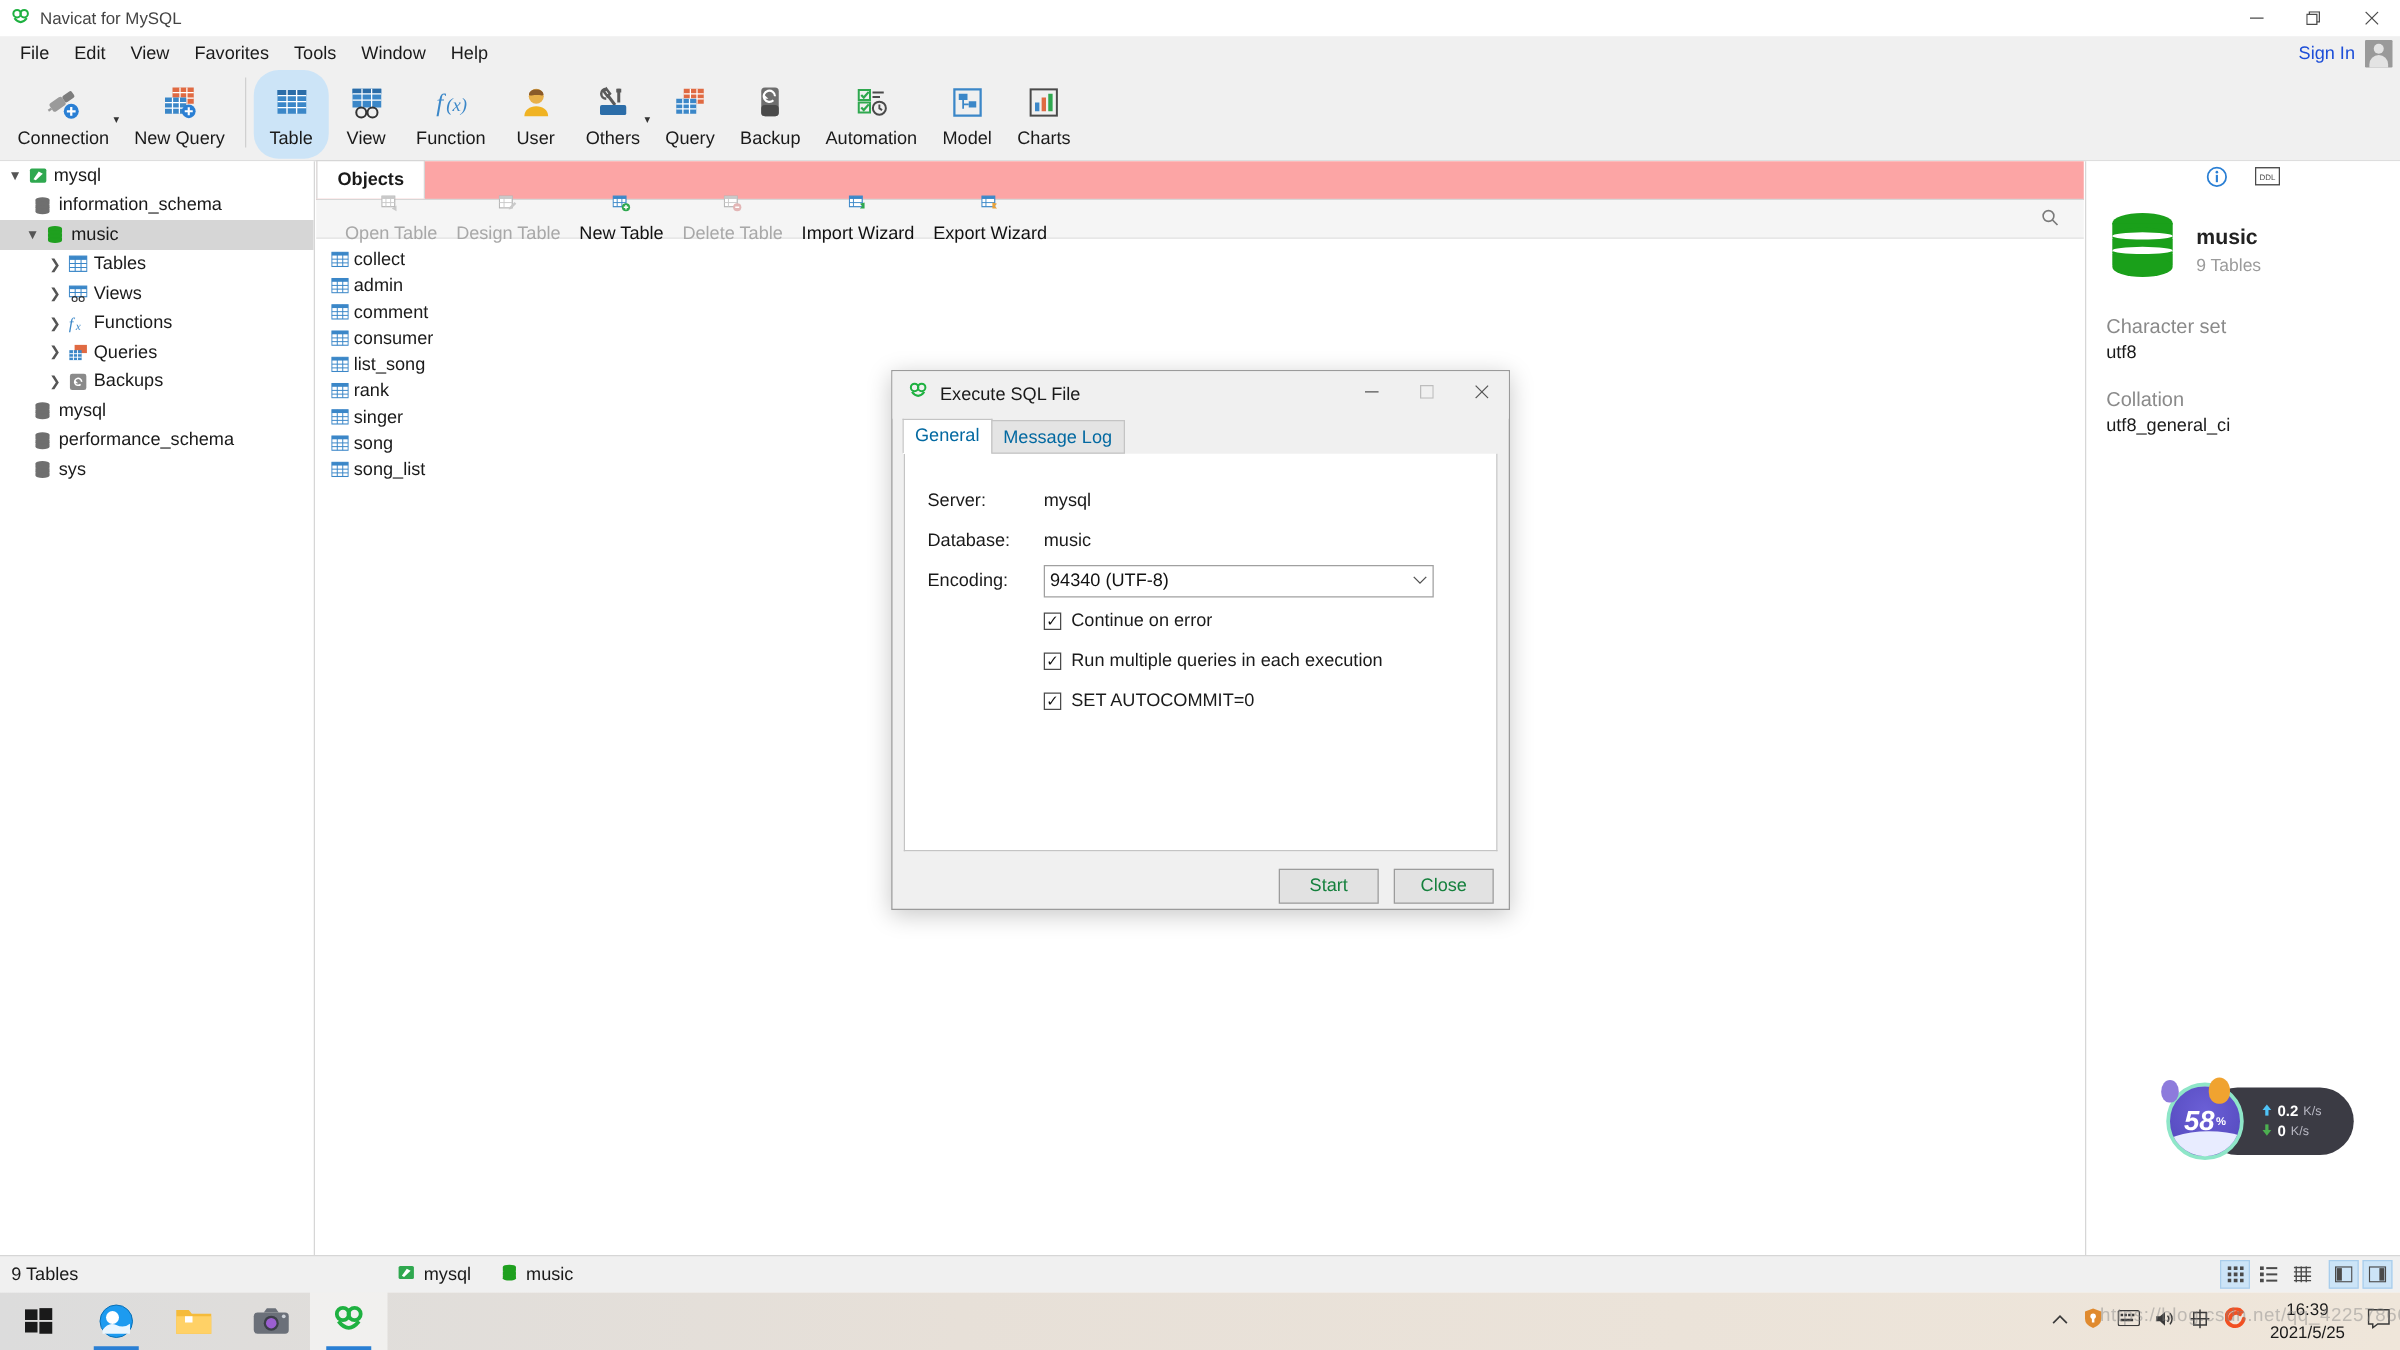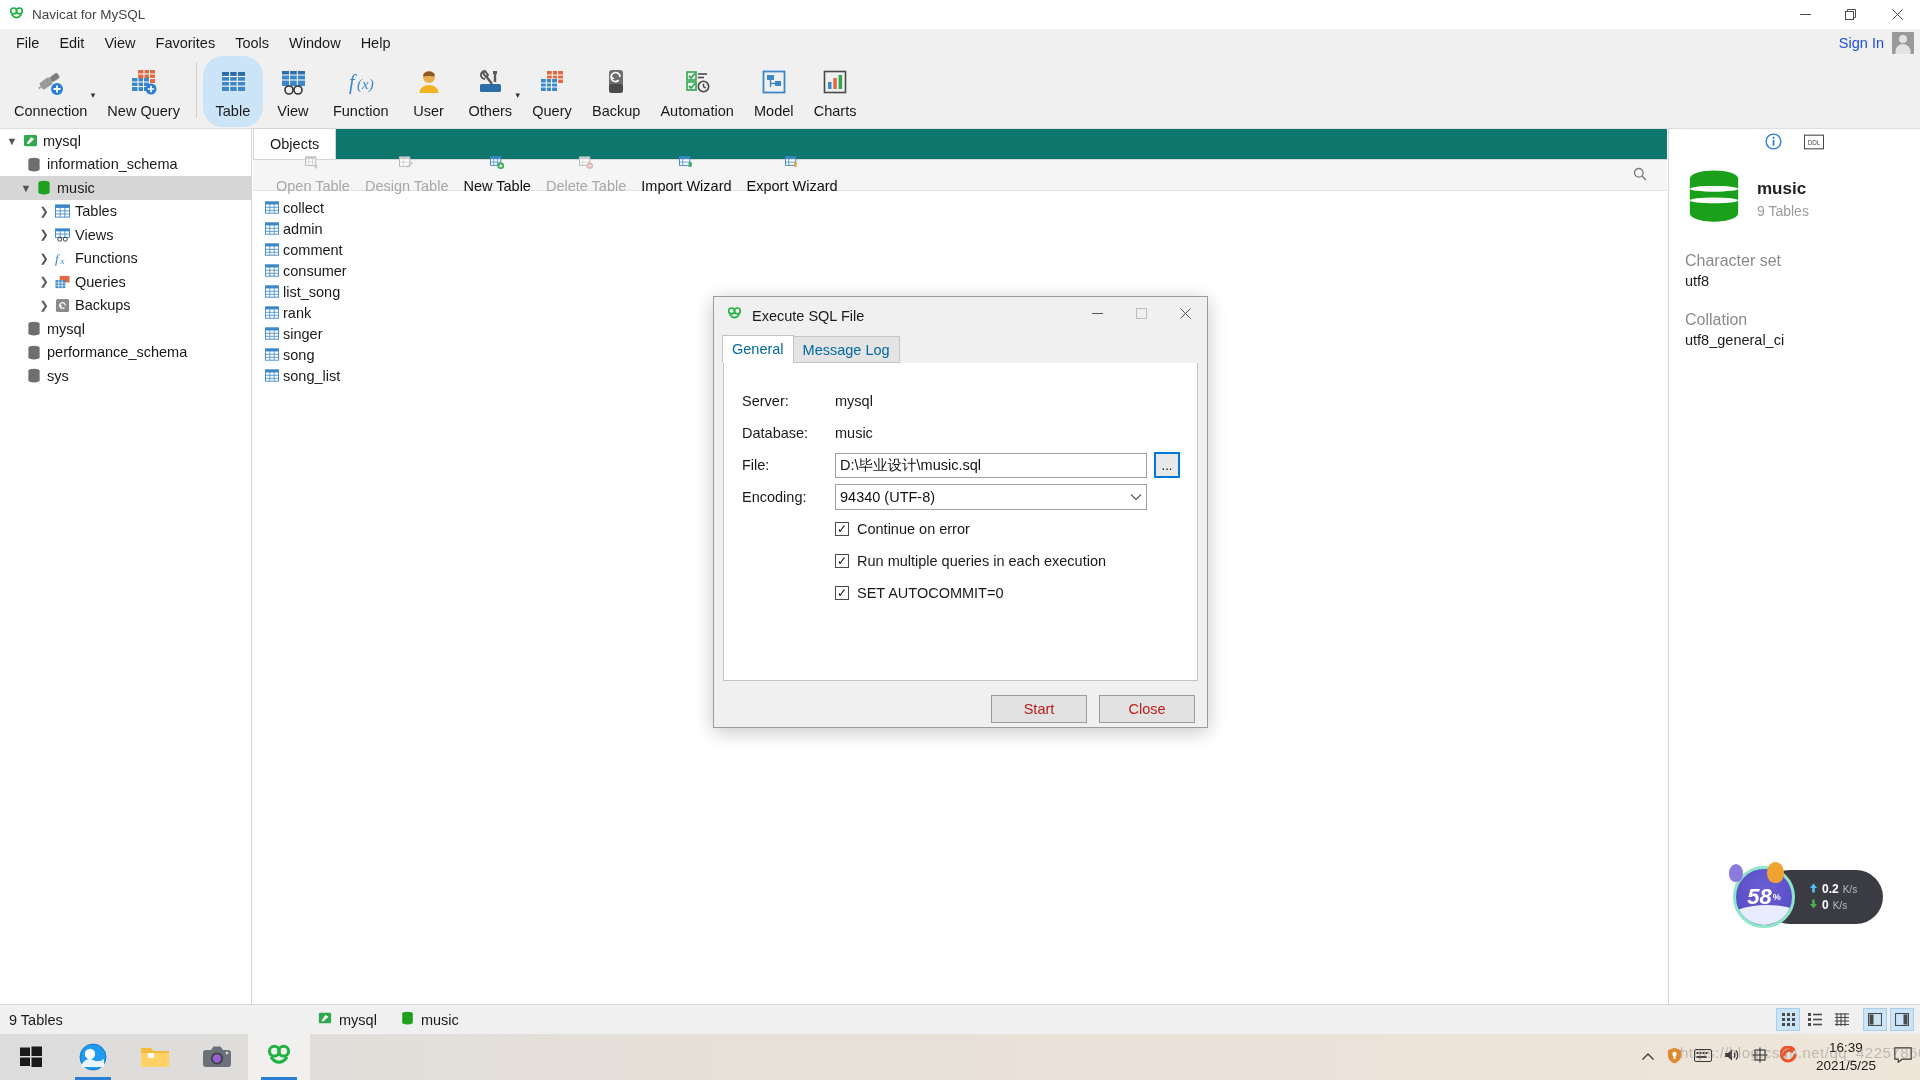--- a/index.html
+++ b/index.html
@@ -65,22 +65,23 @@
     height:23.5px; display:flex; align-items:center; font-size:14.5px; color:#1a1a1a;
     padding-left:4px; white-space:nowrap; cursor:default;
   }
   .tree-row.selected { background:#d6d6d6; }
   .twisty { width:16px; display:flex; align-items:center; justify-content:center; color:#555; font-size:11px; }
   .tree-icon { width:20px; display:flex; align-items:center; justify-content:center; margin-right:3px; }
 
   
   .center { position:absolute; left:253px; top:129px; width:1414px; height:875px; background:#fff; }
   .tabstrip {
-    height:31px; background:#0f766e; display:flex; align-items:flex-end;
+    height:31px; background:#fca5a5; display:flex; align-items:flex-end;
     border-bottom:1px solid #d6d6d6;
+    font-weight:bold;
   }
   .tab-obj {
     height:31px; min-width:75px; padding:0 16px; background:#ffffff;
     display:flex; align-items:center; justify-content:center;
     font-size:14.5px; color:#1a1a1a; border:1px solid #d6d6d6; border-bottom:none;
   }
   .objbar {
     height:31px; background:#f5f5f5; border-bottom:1px solid #e2e2e2;
     display:flex; align-items:center; padding-left:18px; gap:5px; position:relative;
   }
@@ -166,22 +167,22 @@
   }
   .cbrow { display:flex; align-items:center; gap:8px; padding-left:111px; height:32px; }
   .cbox {
     width:14px; height:14px; border:1px solid #4a4a4a; background:#fff;
     display:flex; align-items:center; justify-content:center; font-size:12px; color:#111;
     line-height:1;
   }
   .cblbl { font-size:14.5px; color:#1a1a1a; }
   .dlg-foot { height:56px; display:flex; align-items:center; justify-content:flex-end; padding-right:12px; gap:12px; }
   .dbtn {
-    width:96px; height:28px; border:1px solid #9c9c9c; background:#e2e2e2;
-    font-size:14.5px; color:#b91c1c; display:flex; align-items:center; justify-content:center; cursor:default;
+    width:80px; height:28px; border:1px solid #9c9c9c; background:#e2e2e2;
+    font-size:14.5px; color:#15803d; display:flex; align-items:center; justify-content:center; cursor:default;
   }
 
   
   .speedwidget {
     position:absolute; left:1727px; top:862px; width:160px; height:68px;
   }
   .sw-pill {
     position:absolute; left:36px; top:8px; width:120px; height:54px;
     background:#3b3b44; border-radius:27px; display:flex; flex-direction:column;
     justify-content:center; padding-left:46px; gap:2px;
@@ -964,25 +965,20 @@
       <div class="frow">
         <span class="flbl">Server:</span>
         <span class="fval">mysql</span>
       </div>
 
       <div class="frow">
         <span class="flbl">Database:</span>
         <span class="fval">music</span>
       </div>
 
-      <div class="frow">
-        <span class="flbl">File:</span>
-        <input class="ftext" type="text" value="D:\毕业设计\music.sql" style="">
-        <span class="fbrowse">...</span>
-      </div>
 
       <div class="frow">
         <span class="flbl">Encoding:</span>
         <span class="fsel">
           <span>94340 (UTF-8)</span>
           <span>
             <svg width="12" height="9" viewBox="0 0 12 9">
                 <path d="M1 1.5 L6 6.5 L11 1.5" fill="none" stroke="#555" stroke-width="1.1"></path>
               </svg>
           </span>

